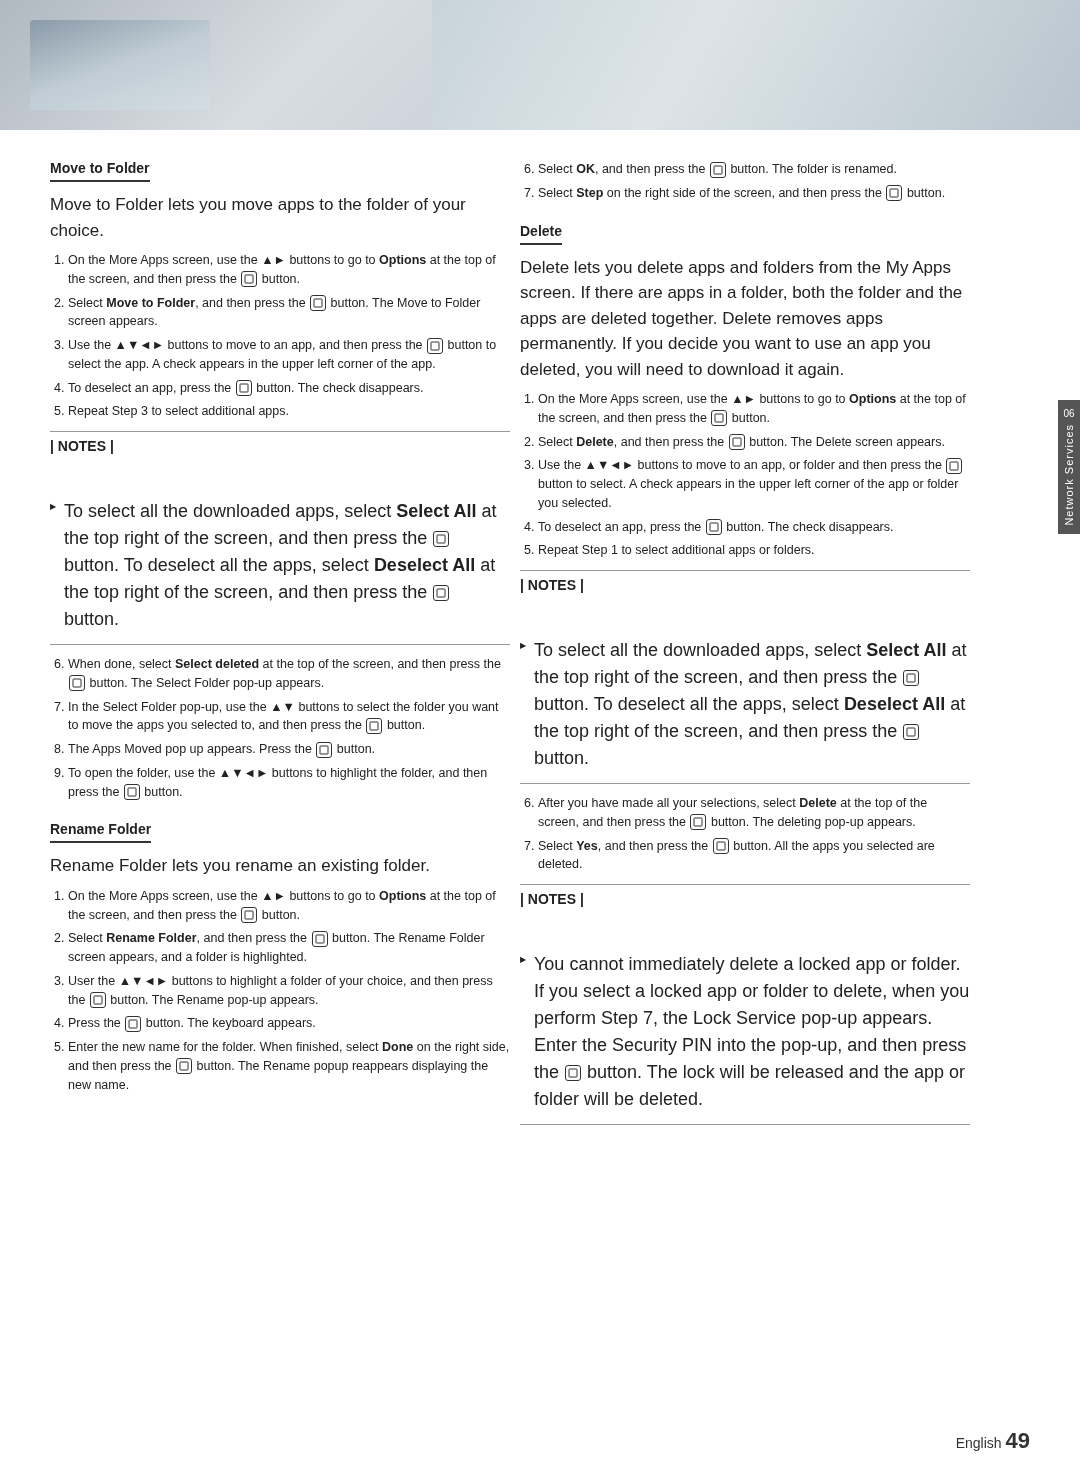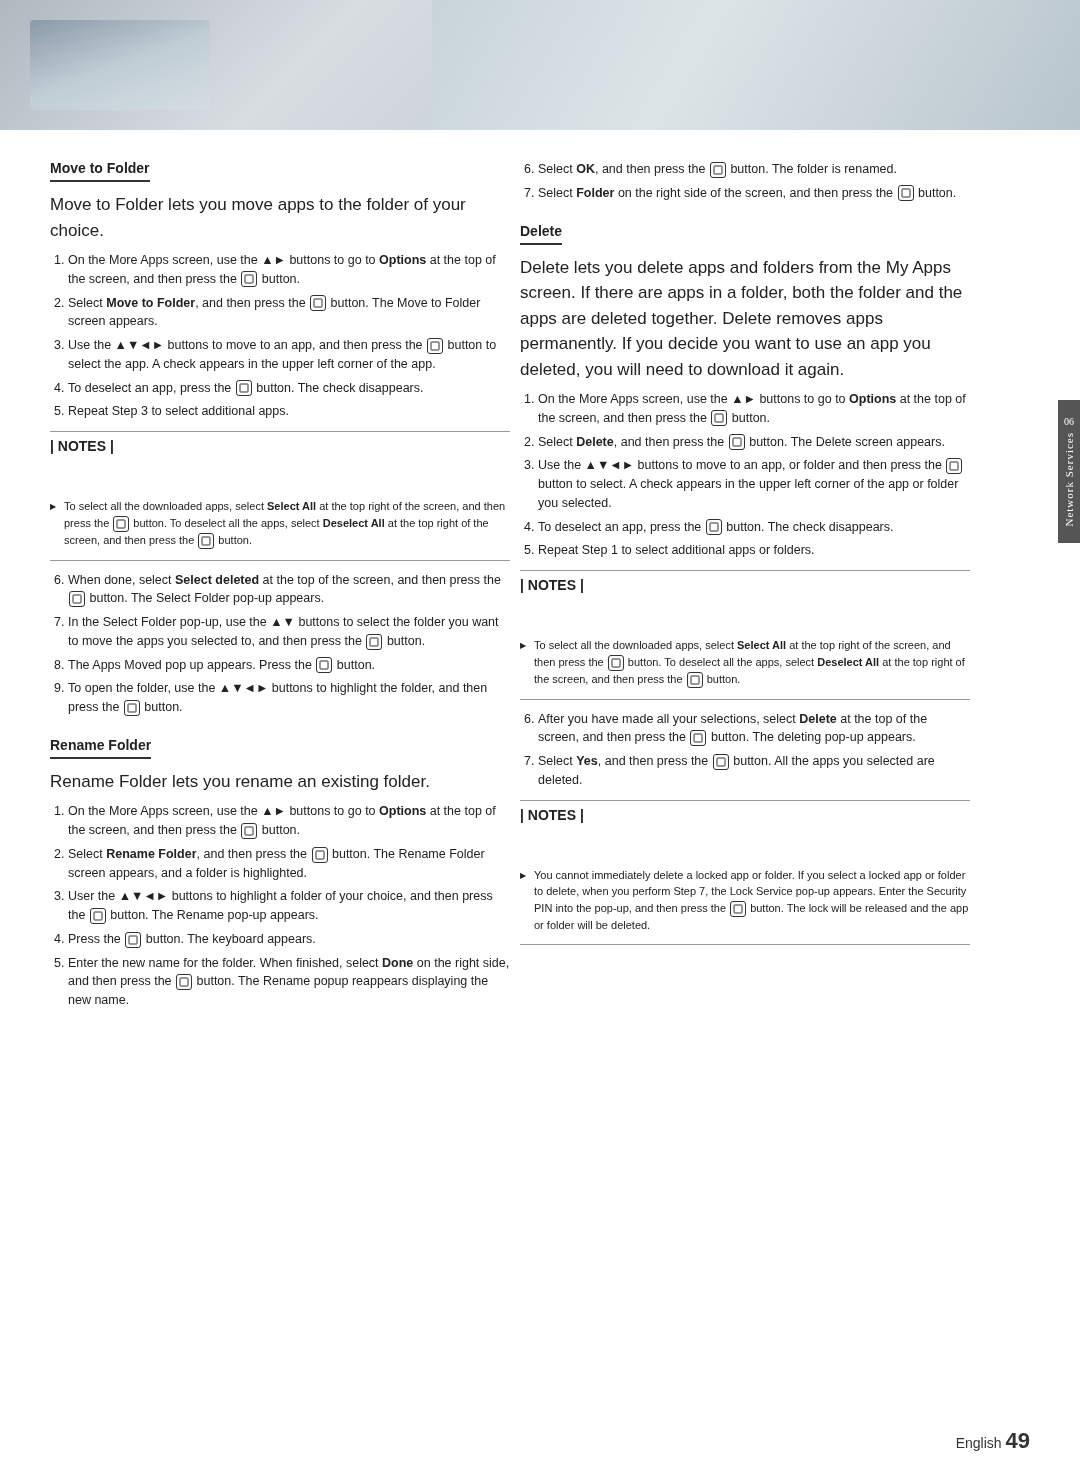--- a/index.html
+++ b/index.html
@@ -55,25 +55,24 @@
       padding-left: 10px;
     }
 
     
     .side-tab {
       position: absolute;
       right: 0;
       top: 400px;
       width: 22px;
       background: #555;
-      padding: 16px 4px;
+      padding: 8px 4px;
       display: flex;
       flex-direction: column;
       align-items: center;
-      font-family: Liberation Serif, serif;
     }
     .side-tab-text {
       color: #fff;
       font-size: 11px;
       writing-mode: vertical-rl;
       text-orientation: mixed;
       transform: rotate(180deg);
       letter-spacing: 1px;
     }
     .side-tab-number {
@@ -117,21 +116,21 @@
       font-size: 14px;
       font-weight: bold;
       margin-bottom: 4px;
     }
     .notes-box ul {
       list-style: none;
       margin-left: 0;
       padding-left: 0;
     }
     .notes-box ul li {
-      font-size: 11px;
+      font-size: 18px;
       line-height: 1.5;
       padding-left: 14px;
       position: relative;
       margin-bottom: 5px;
       margin-top: 44px;
     }
     .notes-box ul li::before {
       content: '▶';
       font-size: 8px;
       position: absolute;
@@ -226,21 +225,21 @@
         <li>Enter the new name for the folder. When finished, select <b>Done</b> on the right side, and then press the <span class="btn-icon"></span> button. The Rename popup reappears displaying the new name.</li>
       </ol>
     </div>
 
   </div>
 
   <div class="right-column">
 
     <ol start="6">
       <li>Select <b>OK</b>, and then press the <span class="btn-icon"></span> button. The folder is renamed.</li>
-      <li>Select <b>Folder</b> on the right side of the screen, and then press the <span class="btn-icon"></span> button.</li>
+      <li>Select <b>Step</b> on the right side of the screen, and then press the <span class="btn-icon"></span> button.</li>
     </ol>
 
     <div class="section-gap">
       <h2>Delete</h2>
       <p>Delete lets you delete apps and folders from the My Apps screen. If there are apps in a folder, both the folder and the apps are deleted together. Delete removes apps permanently. If you decide you want to use an app you deleted, you will need to download it again.</p>
 
       <ol>
         <li>On the More Apps screen, use the ▲► buttons to go to <b>Options</b> at the top of the screen, and then press the <span class="btn-icon"></span> button.</li>
         <li>Select <b>Delete</b>, and then press the <span class="btn-icon"></span> button. The Delete screen appears.</li>
         <li>Use the ▲▼◄► buttons to move to an app, or folder and then press the <span class="btn-icon"></span> button to select. A check appears in the upper left corner of the app or folder you selected.</li>

